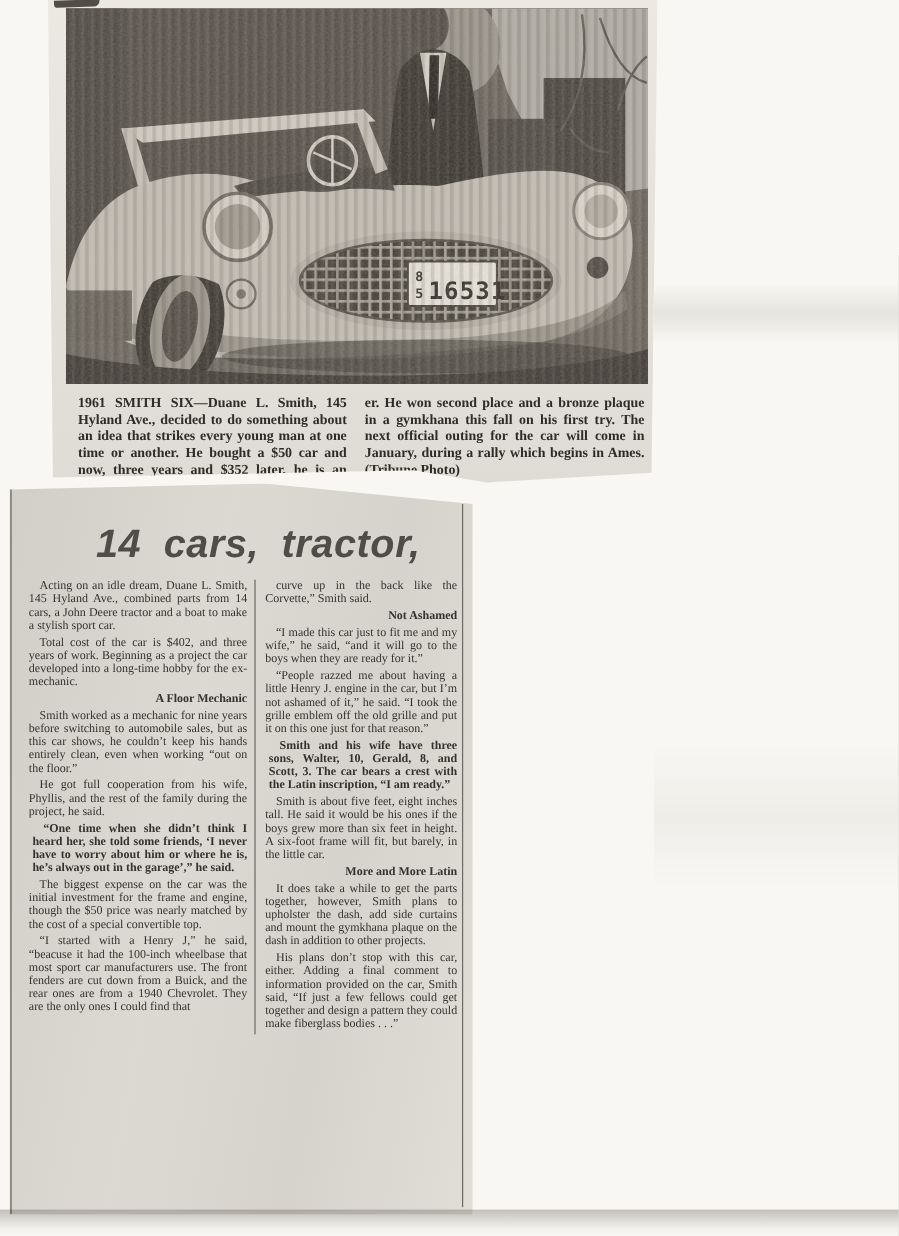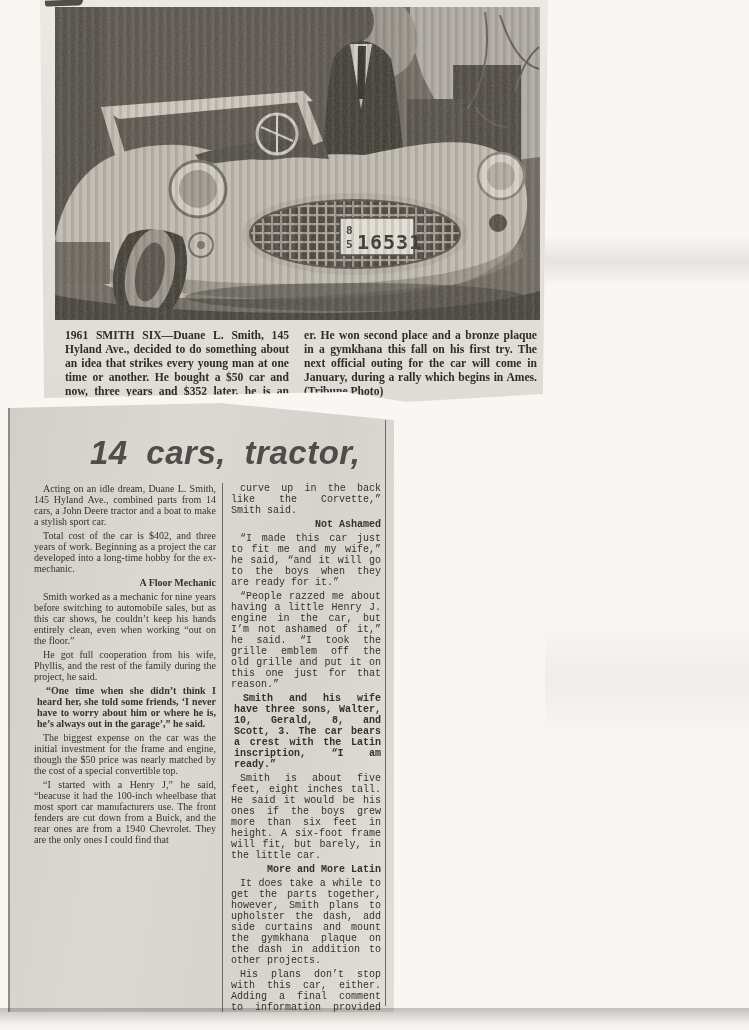--- a/index.html
+++ b/index.html
@@ -31,28 +31,28 @@
   .cap-col.left{width:224px;}
   .cap-col.right{width:233px;}
 
   
   .article-clipping{position:absolute;left:8px;top:400px;width:384px;height:612px;
     background:linear-gradient(100deg,#d2cfc8 0%,#dcd9d2 38%,#d6d3cc 68%,#e1ded7 100%);
     clip-path:polygon(0 8px,55% 3px,100% 20px,100% 100%,0 100%);
     border-left:2px solid #8f8c84;
     box-shadow:2px 2px 5px rgba(50,45,40,.30);}
   .article-inner{position:absolute;left:6px;top:20px;right:8px;bottom:6px;
-    border-right:1px solid #6c6963;margin-left:10px;}
+    border-right:1px solid #6c6963;}
   .headline{margin:12px 8px 10px 64px;
     font-family:"Liberation Sans",sans-serif;font-style:italic;font-weight:bold;
     font-size:33px;line-height:41px;color:#4f4d49;letter-spacing:.5px;word-spacing:9px;}
   .cols{display:flex;align-items:stretch;margin:4px 2px 0 8px;}
   .col{color:#34322d;font-size:10px;line-height:11px;}
   .col1{width:182px;padding-right:6px;border-right:1px solid #6c6963;}
-  .col2{flex:1;padding-left:8px;padding-right:2px;font-family:Liberation Mono, monospace;}
+  .col2{flex:1;padding-left:8px;padding-right:2px;}
   .para{margin:0 0 3px;text-indent:9px;text-align:justify;}
   .para.bold{font-weight:bold;padding-left:3px;}
   .para.subhead{text-align:right;text-indent:0;font-weight:bold;margin:2px 0 3px;}
 </style>
 </head>
 <body>
 
 <div class="page">
 
   <div class="band band-right"></div>

